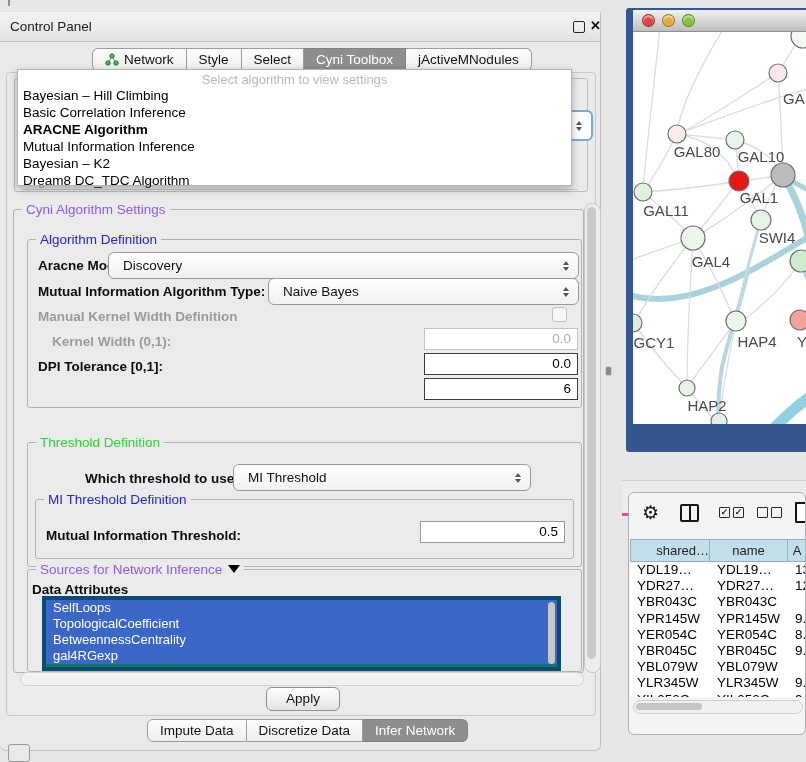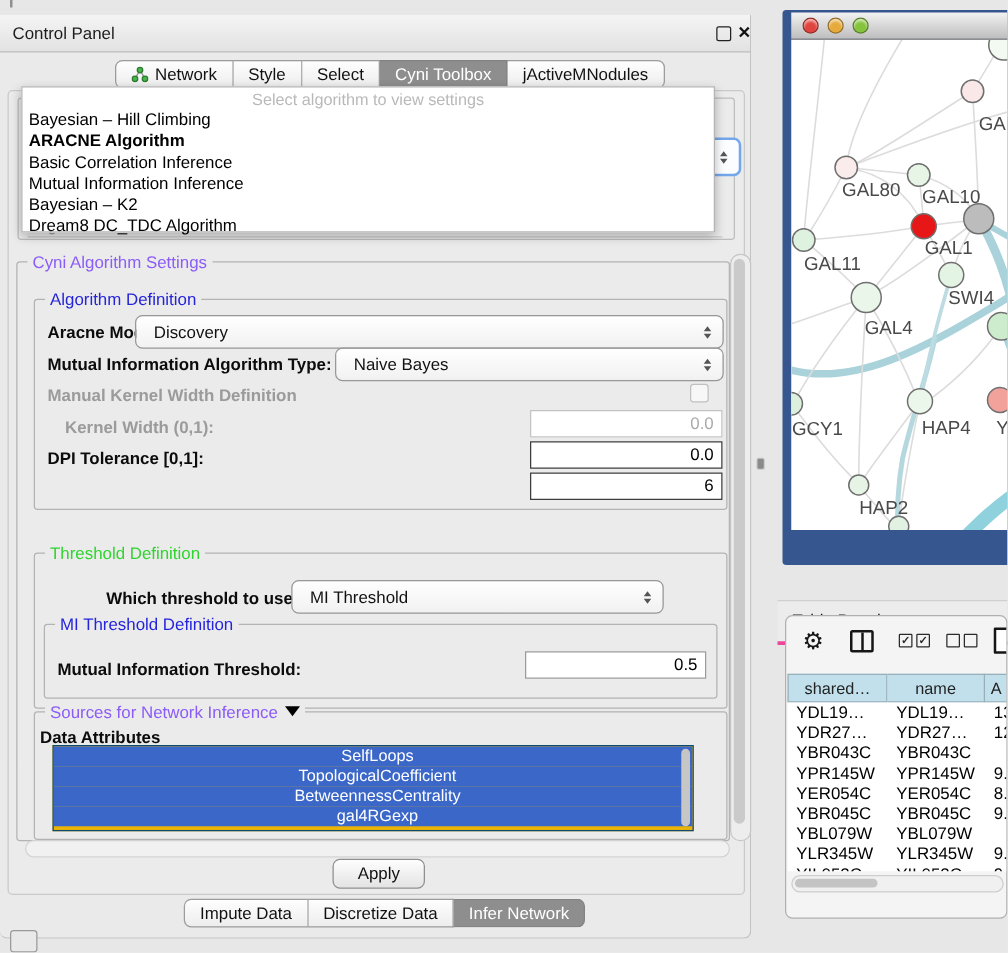--- a/index.html
+++ b/index.html
@@ -63,22 +63,22 @@
   .field.focus{border:1.6px solid #3c3c3c;}
   .field.dis{color:#ababab;border-color:#c3c3c3;}
 
   .checkbox{position:absolute;width:13px;height:13px;border:1.5px solid #c0c0c0;border-radius:3px;background:#f7f7f7;}
 
   .tri-right{display:inline-block;width:0;height:0;border-top:6px solid transparent;border-bottom:6px solid transparent;
     border-left:8px solid #000;vertical-align:-1px;margin-left:8px;}
   .tri-down{display:inline-block;width:0;height:0;border-left:6px solid transparent;border-right:6px solid transparent;
     border-top:8px solid #000;vertical-align:1px;margin-left:6px;}
 
-  .attr-list{position:absolute;left:42px;top:584px;width:511px;height:67px;background:#eab308;
-    border:1px solid #0c4a6e;overflow:hidden;text-align:center;}
+  .attr-list{position:absolute;left:42px;top:584px;width:511px;height:67px;background:#0f766e;
+    border:4px solid #0c4a6e;overflow:hidden;}
   .attr-row{height:16px;line-height:16px;padding-left:7px;font-size:13px;color:#fff;}
   .attr-scroll{position:absolute;right:2px;top:2px;width:7px;height:62px;background:#c6c6c6;border-radius:4px;}
 
   .vscroll{position:absolute;left:584px;top:191px;width:15px;height:468px;background:#ededed;
     border:1px solid #c6c6c6;border-radius:8px;}
   .vscroll .thumb{position:absolute;left:2px;top:3px;width:9px;height:452px;background:#cacaca;border-radius:5px;}
   .hstrip{position:absolute;left:20px;top:660px;width:562px;height:12px;background:#f1f1f1;
     border:1px solid #d3d3d3;border-radius:7px;}
 
   .btn{position:absolute;left:266px;top:675px;width:72px;height:22px;border:1px solid #8f8f8f;border-radius:6px;
@@ -169,22 +169,22 @@
 
     <div class="combo-peek">
       <span class="arr-up"></span>
       <span class="arr-dn"></span>
     </div>
 
     <div class="algo-overlay">
       <div class="algo-hint">Select algorithm to view settings</div>
       <div id="algo-items">
           <div class="algo-item">Bayesian – Hill Climbing</div>
+          <div class="algo-item">Basic Correlation Inference</div>
           <div class="algo-item bold">ARACNE Algorithm</div>
-          <div class="algo-item">Basic Correlation Inference</div>
           <div class="algo-item">Mutual Information Inference</div>
           <div class="algo-item">Bayesian – K2</div>
           <div class="algo-item">Dream8 DC_TDC Algorithm</div>
         </div>
     </div>
 
     <div class="group" style="left:13px;top:197px;width:569px;height:462px;">
       <span class="gtitle">Cyni Algorithm Settings</span>
     </div>
     <div class="vscroll">
@@ -349,21 +349,21 @@
     <div class="tp-toolbar">
       <span class="ic-gear">⚙</span>
       <span class="ic-cols"></span>
       <span class="ic-check" style="left:90px;">✓</span>
       <span class="ic-check" style="left:104px;">✓</span>
       <span class="ic-check" style="left:128px;"></span>
       <span class="ic-check" style="left:142px;"></span>
       <span class="ic-page"></span>
     </div>
     <div class="tp-thead">
-      <div class="th-cell" style="width:80px;">shared…</div>
+      <div class="th-cell" style="width:80px;text-align:right;">shared…</div>
       <div class="th-cell" style="width:78px;">name</div>
       <div class="th-cell" style="width:19px;">A</div>
     </div>
     <div class="tp-rows" id="table-rows">
         <div class="t-row">
           <div class="t-cell" style="width: 80px;">YDL19…</div>
           <div class="t-cell" style="width: 78px;">YDL19…</div>
           <div class="t-cell" style="width: 19px;">13</div>
         </div>
         <div class="t-row">

